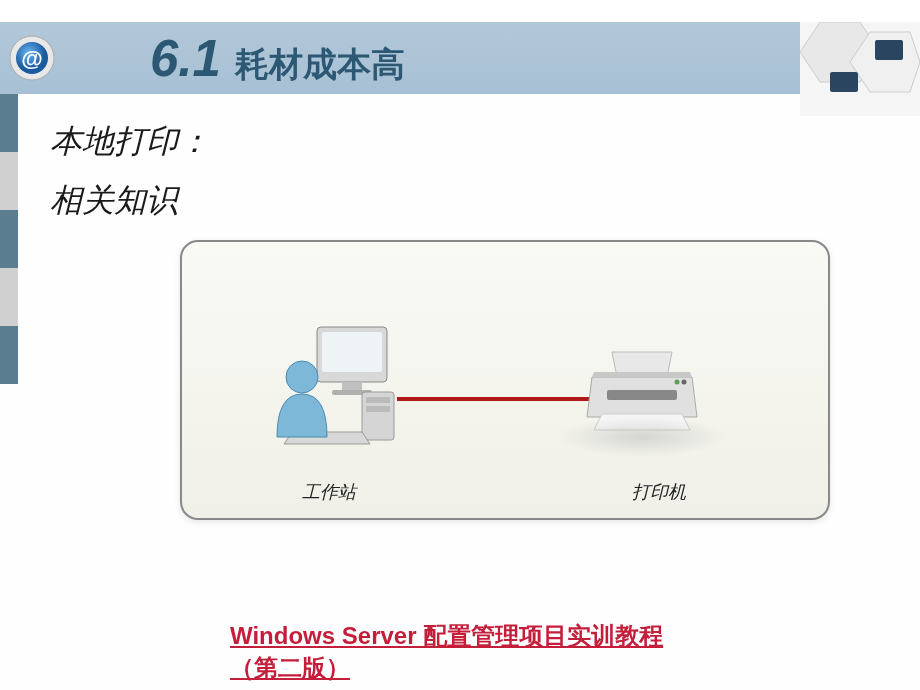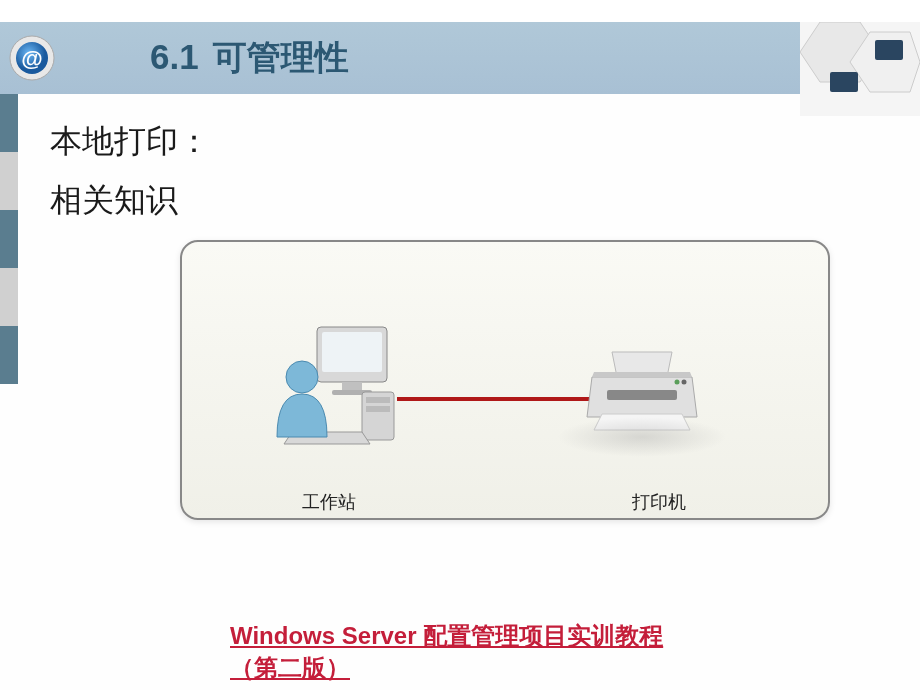--- a/index.html
+++ b/index.html
@@ -31,21 +31,21 @@
     }
     .header-title {
       margin-left: 150px;
       font-size: 34px;
       font-weight: bold;
       color: #2c5873;
       display: flex;
       align-items: baseline;
       gap: 14px;
     }
-    .header-number { font-size: 35px; }
+    .header-number { font-size: 51px; font-style: italic; }
     .header-corner {
       position: absolute;
       right: 0;
       top: 0;
       width: 120px;
       height: 94px;
       background: #f5f5f5;
     }
     .left-sidebar {
       position: absolute;
@@ -56,20 +56,21 @@
       display: flex;
       flex-direction: column;
     }
     .sidebar-block {
       flex: 1;
       background: #5a7d8f;
     }
     .sidebar-block.light { background: #d0d0d0; }
     .content {
       padding: 18px 50px 0 50px;
+      font-style: italic;
     }
     .content p {
       font-size: 32px;
       color: #1a1a1a;
       line-height: 1.85;
       font-family: "SimSun", serif;
     }
     .diagram-box {
       margin: 10px auto 0 130px;
       width: 650px;
@@ -86,21 +87,20 @@
       flex-direction: column;
       align-items: center;
     }
     .node-workstation { left: 80px; top: 80px; }
     .node-printer { left: 400px; top: 100px; }
     .node-label {
       position: absolute;
       font-size: 18px;
       color: #222;
       font-family: "SimSun", serif;
-      margin-top: 10px;
     }
     .label-ws { left: 120px; top: 238px; }
     .label-pr { left: 450px; top: 238px; text-align: center; }
     .connector {
       position: absolute;
       left: 215px;
       top: 155px;
       width: 225px;
       height: 4px;
       background: #b01818;
@@ -138,21 +138,21 @@
           <stop offset="100%" stop-color="#1a5a9e"></stop>
         </radialGradient>
       </defs>
       <circle cx="24" cy="24" r="22" fill="#e8e8e8" stroke="#aaa" stroke-width="1"></circle>
       <circle cx="24" cy="24" r="16" fill="url(#ag)"></circle>
       <text x="24" y="32" font-size="22" font-weight="bold" fill="#fff" text-anchor="middle" font-family="Arial">@</text>
     </svg>
   </div>
   <div class="header-title">
     <span class="header-number">6.1</span>
-    <span>可管理性</span>
+    <span>耗材成本高</span>
   </div>
   <div class="header-corner">
     <svg viewBox="0 0 120 94" width="120" height="94">
       <polygon points="20,0 60,0 80,30 60,60 20,60 0,30" fill="#e8e8e8" stroke="#ccc"></polygon>
       <polygon points="70,10 110,10 120,40 110,70 70,70 50,40" fill="#f0f0f0" stroke="#ccc"></polygon>
       <rect x="75" y="18" width="28" height="20" rx="2" fill="#2a4560"></rect>
       <rect x="30" y="50" width="28" height="20" rx="2" fill="#2a4560"></rect>
     </svg>
   </div>
 </div>

